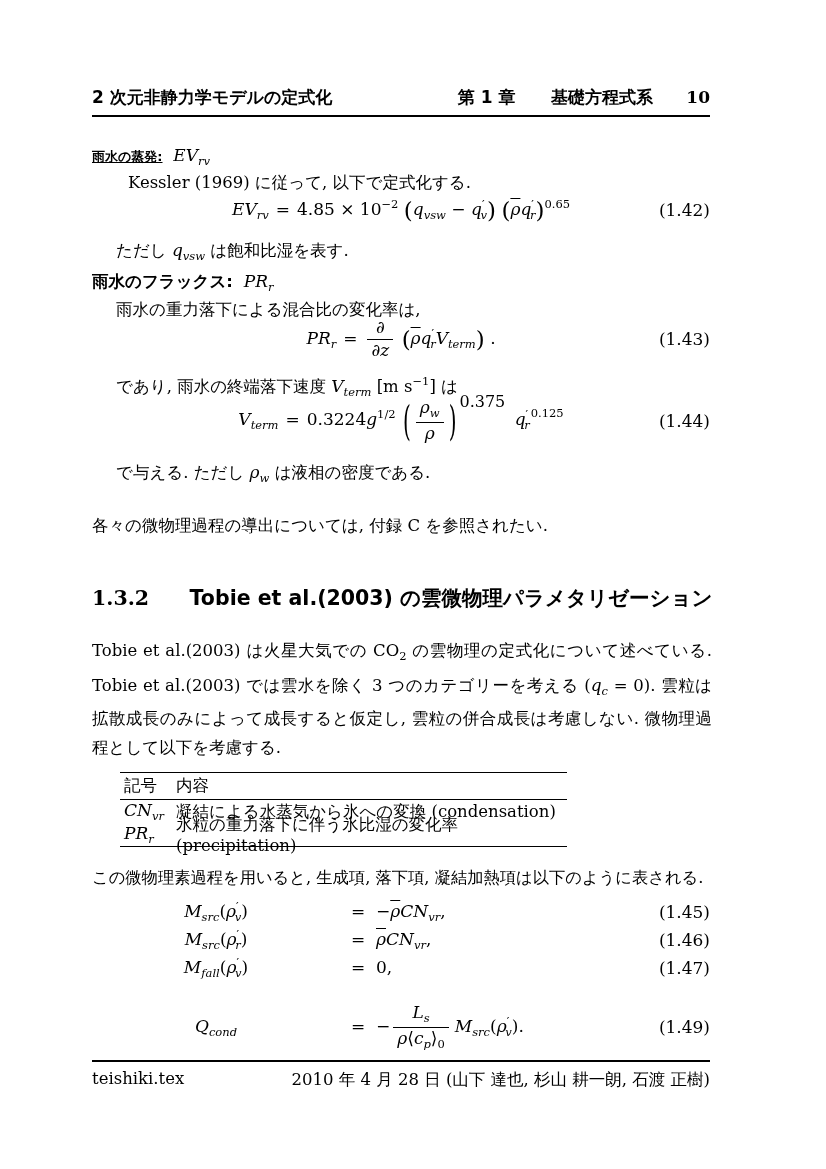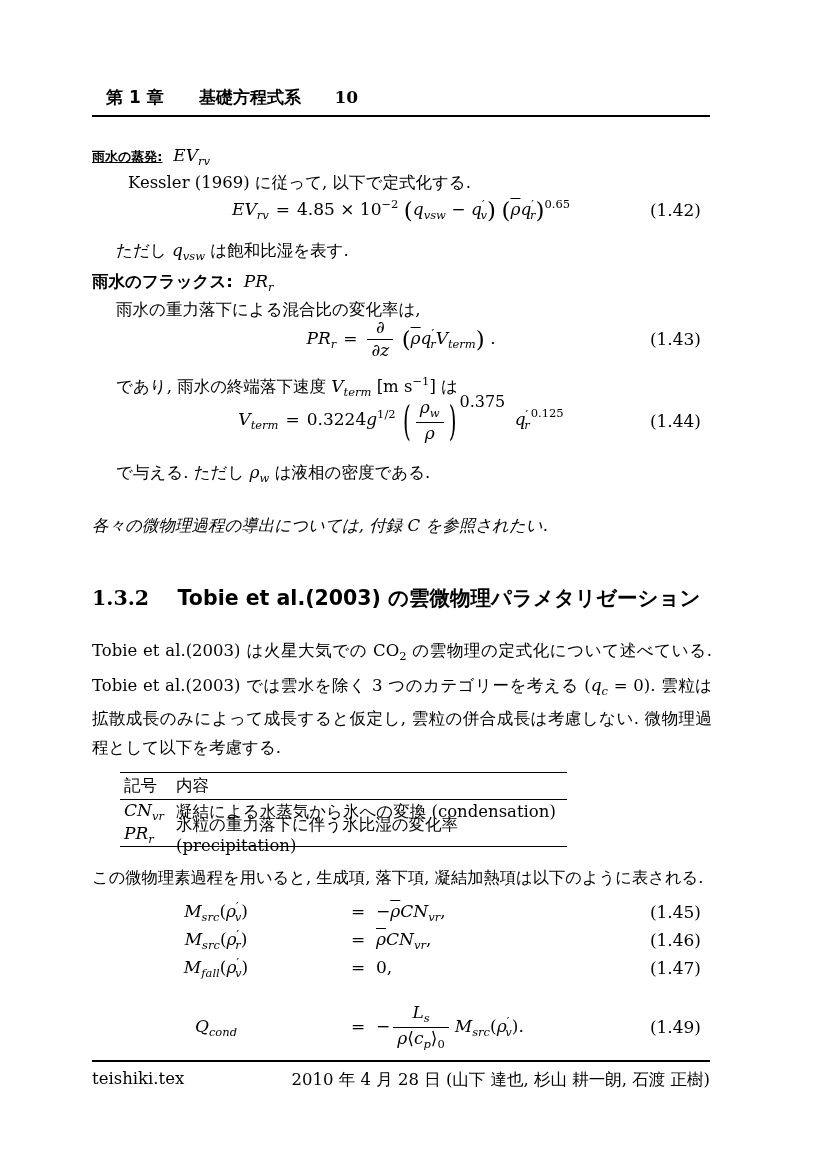--- a/index.html
+++ b/index.html
@@ -17,55 +17,56 @@
   .jline { white-space:nowrap; font-size:16.5px; }
   
   .header { left:92px; top:86px; width:618px; border-bottom:2px solid #000;
             padding-bottom:6px; display:flex; justify-content:space-between; align-items:baseline; }
   .header .ttl { font-size:17px; }
   .hr-chap { margin-left:14px; }
   .hr-doc  { margin-left:30px; }
   .hr-page { margin-left:28px; font-family:"DejaVu Serif",serif; font-weight:bold; }
   
   .eq-row { position:absolute; left:92px; width:618px; text-align:center; }
-  .eqtag  { position:absolute; right:9px; top:50%; transform:translateY(-50%); font-style:normal; }
+  .eqtag  { position:absolute; right:0; top:50%; transform:translateY(-50%); font-style:normal; }
   .rel { margin:0 7px; }
   .frac { display:inline-flex; flex-direction:column; vertical-align:middle; text-align:center; margin:0 3px; }
   .frac .num { display:block; padding:0 4px 1px; line-height:1.15; }
   .frac .den { display:block; border-top:1px solid #000; padding:1px 4px 0; line-height:1.15; }
   .bp1 { font-size:23px; vertical-align:-3px; font-style:normal; }
   .bp2 { display:inline-block; transform:scaleY(2.05); font-size:20px; vertical-align:middle; margin:0 2px; font-style:normal; }
   .exp-hi  { font-size:16px; position:relative; top:-18px; margin-left:1px; }
   .exp-mid { font-size:11.5px; position:relative; top:-8px; margin-left:1px; }
   
   .eqa { position:absolute; left:92px; width:618px; }
   .eqa-l { display:inline-block; width:248px; text-align:center; }
   .eqa-m { display:inline-block; width:36px; text-align:center; }
   .eqa-r { display:inline-block; text-align:left; }
   
   .sec-h { left:92px; top:584px; font-size:20.5px; }
-  .sec-num { font-family:"DejaVu Serif",serif; font-weight:bold; margin-right:22px; }
+  .sec-num { font-family:"DejaVu Serif",serif; font-weight:bold; margin-right:34px; }
   
   .para { left:92px; top:637px; width:620px; line-height:28.4px; text-align:justify; font-size:16.5px; }
   
   .tbl { left:120px; top:772px; width:447px; border-top:1.5px solid #000; border-bottom:1.5px solid #000; font-size:16.5px; }
   .tbl-head { display:flex; height:26px; align-items:center; border-bottom:1.5px solid #000; }
   .tbl-row  { display:flex; height:23px; align-items:center; }
   .tc-sym { width:52px; padding-left:4px; flex:0 0 auto; font-size:17px; }
   .tc-desc { flex:1; }
   
   .footer { left:92px; top:1060px; width:618px; border-top:2px solid #000; padding-top:7px;
             display:flex; justify-content:space-between; font-size:16.5px; }
 </style>
 </head>
 <body>
 
 <div class="page">
 
   <div class="abs header">
+    <span class="gb ttl">2 次元非静力学モデルの定式化</span>
     <span>
       <span class="gb ttl hr-chap">第 1 章</span>
       <span class="gb ttl hr-doc">基礎方程式系</span>
       <span class="ttl hr-page">10</span>
     </span>
   </div>
 
   <div class="abs" style="left:92px; top:145px;">
     <span class="gb" style="font-size:13px;text-decoration:underline;">雨水の蒸発:</span>
     <span class="it">&nbsp;<span>EV</span><sub class="it">rv</sub></span>
@@ -119,21 +120,21 @@
         </span><span class="bp2">)</span><span class="exp-hi">0.375</span>
       <span class="it" style="margin-left:4px;">q</span><sup>′</sup><sub class="tk it">r</sub><span class="exp-mid">0.125</span>
     </span>
     <span class="eqtag">(1.44)</span>
   </div>
 
   <div class="abs jline" style="left:116px; top:462px;">
     <span>で与える. ただし </span><span class="it" style="font-size:17px;">ρ</span><sub class="it">w</sub><span> は液相の密度である.</span>
   </div>
 
-  <div class="abs jline" style="left:92px; top:515px;font-style:italic;">
+  <div class="abs jline" style="left:92px; top:515px;">
     <span>各々の微物理過程の導出については, 付録 C を参照されたい.</span>
   </div>
 
   <div class="abs sec-h">
     <span class="sec-num">1.3.2</span>
     <span class="gb">Tobie et al.(2003) の雲微物理パラメタリゼーション</span>
   </div>
 
   <div class="abs para">
     <span>Tobie et al.(2003) は火星大気での CO</span><sub>2</sub><span> の雲物理の定式化について述べている. Tobie et al.(2003) では雲水を除く 3 つのカテゴリーを考える (</span><span class="it" style="font-size:17px;">q</span><sub class="it">c</sub><span> = 0). 雲粒は拡散成長のみによって成長すると仮定し, 雲粒の併合成長は考慮しない. 微物理過程として以下を考慮する.</span>

